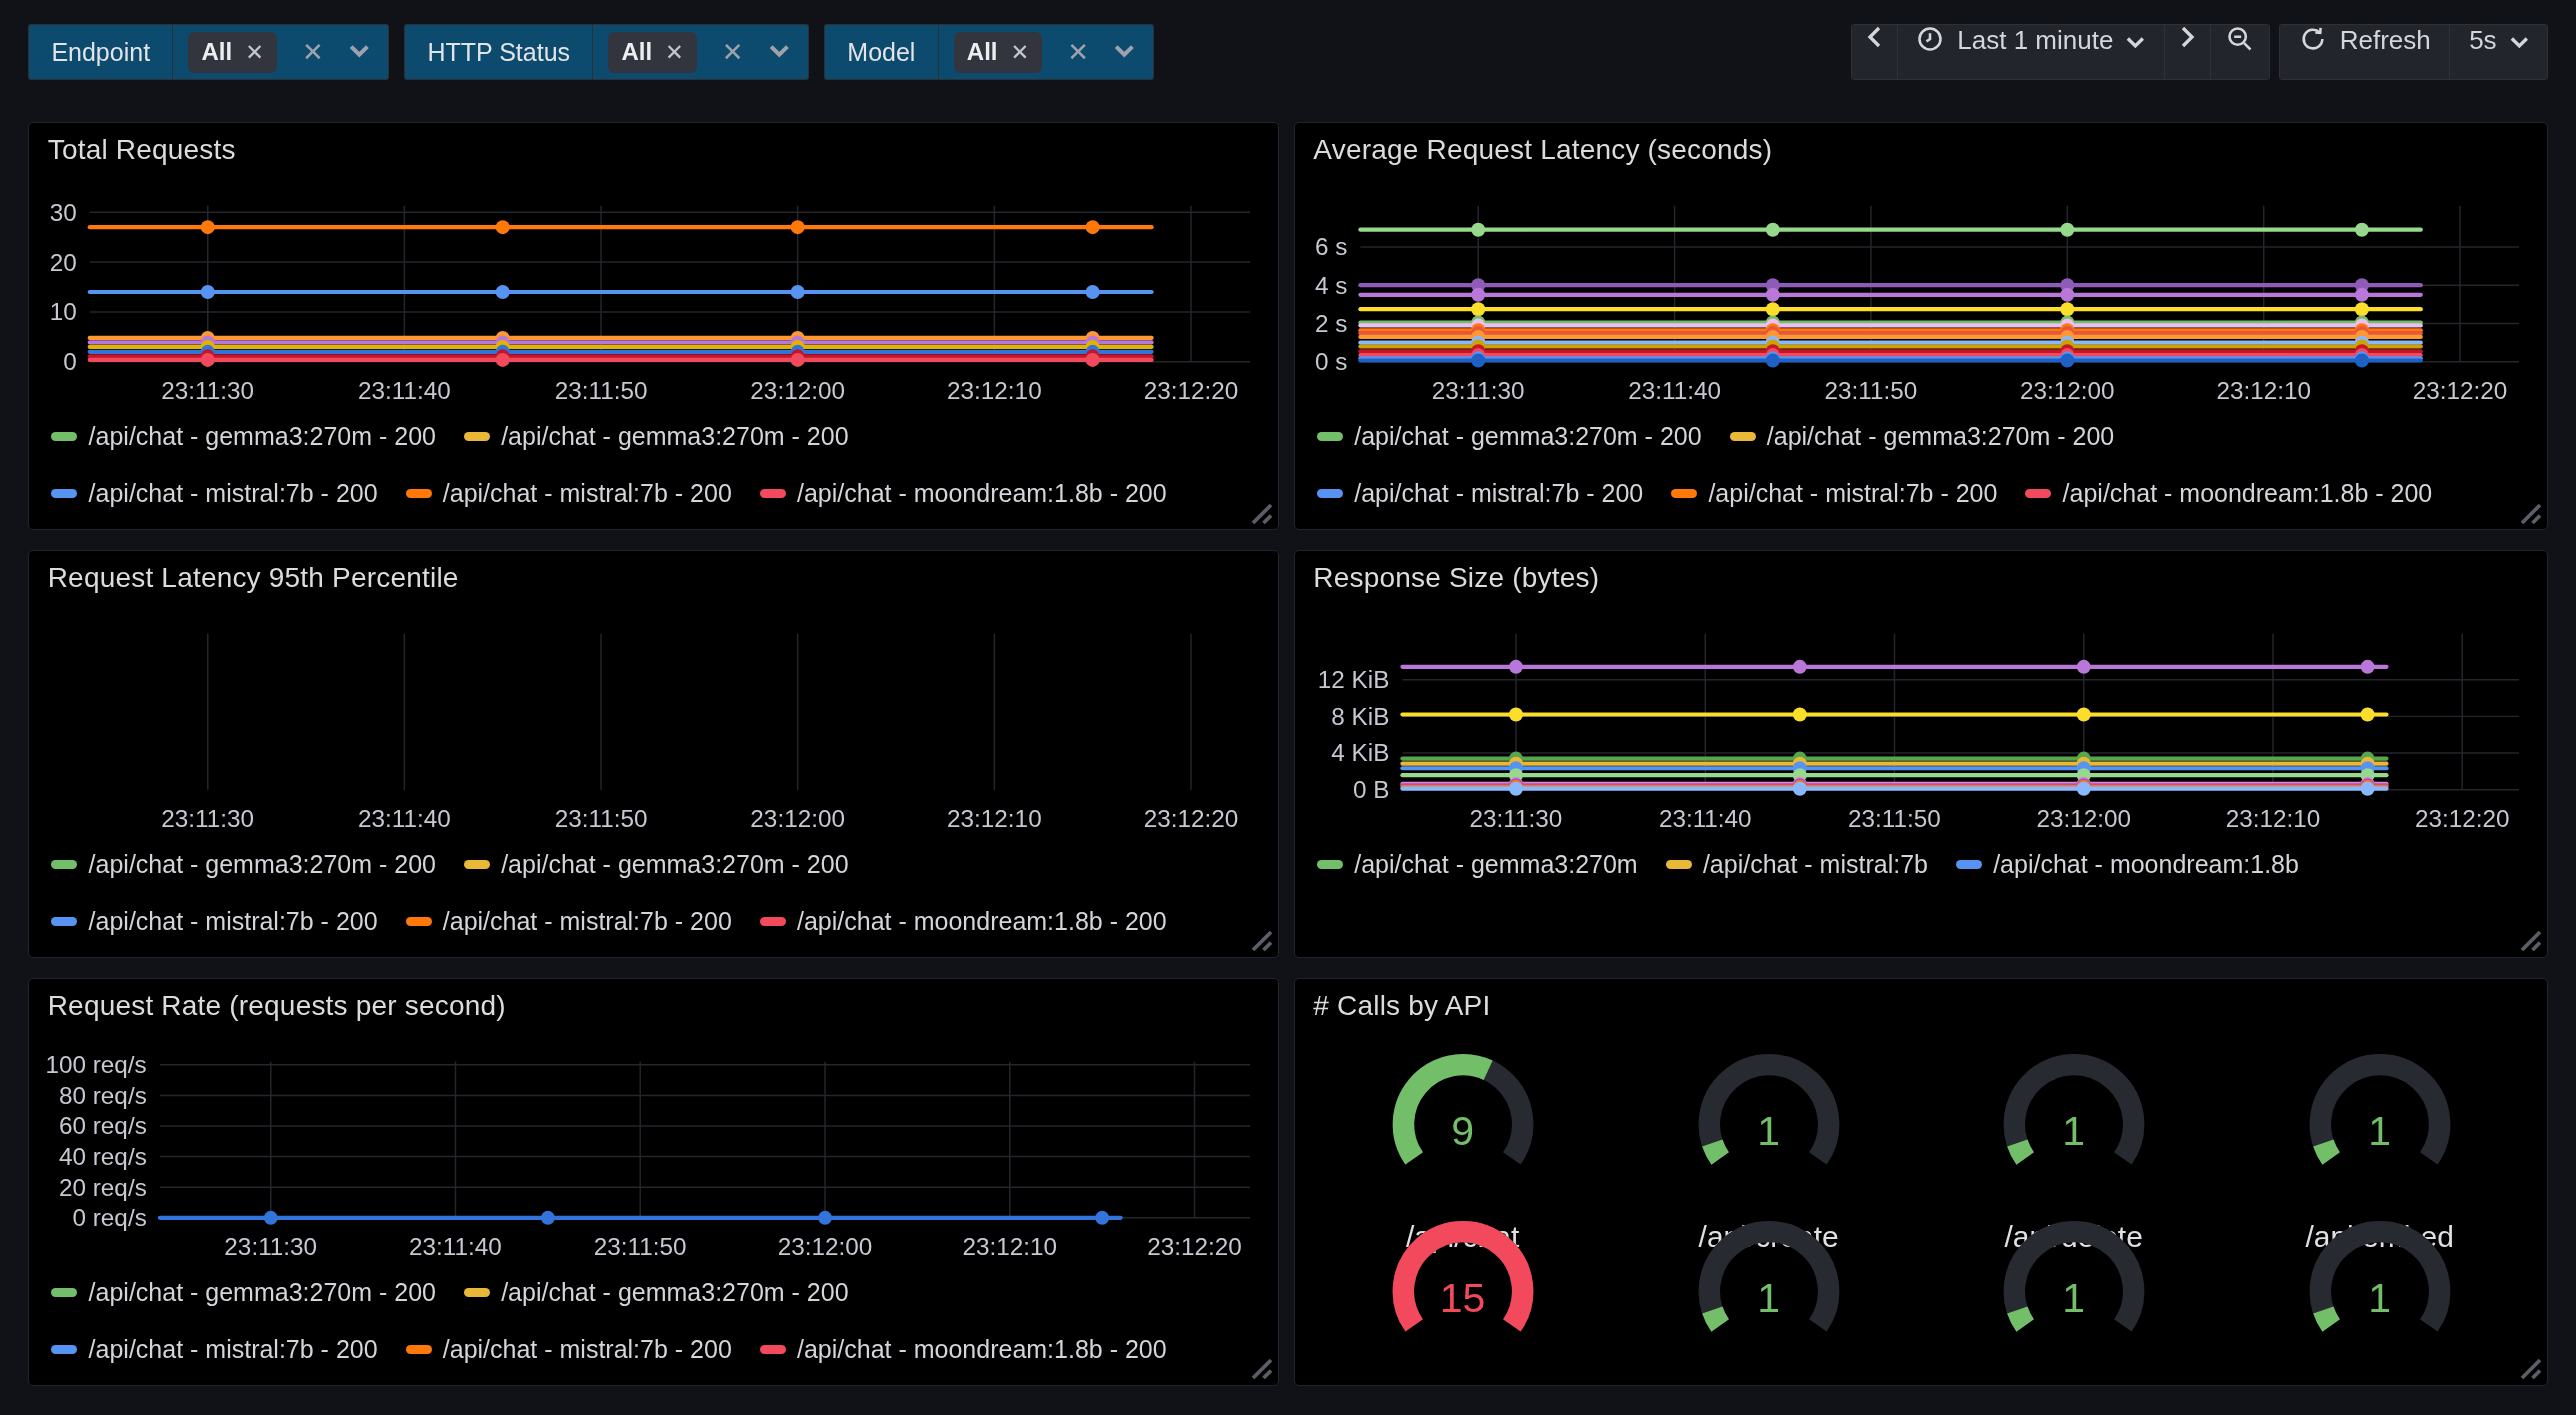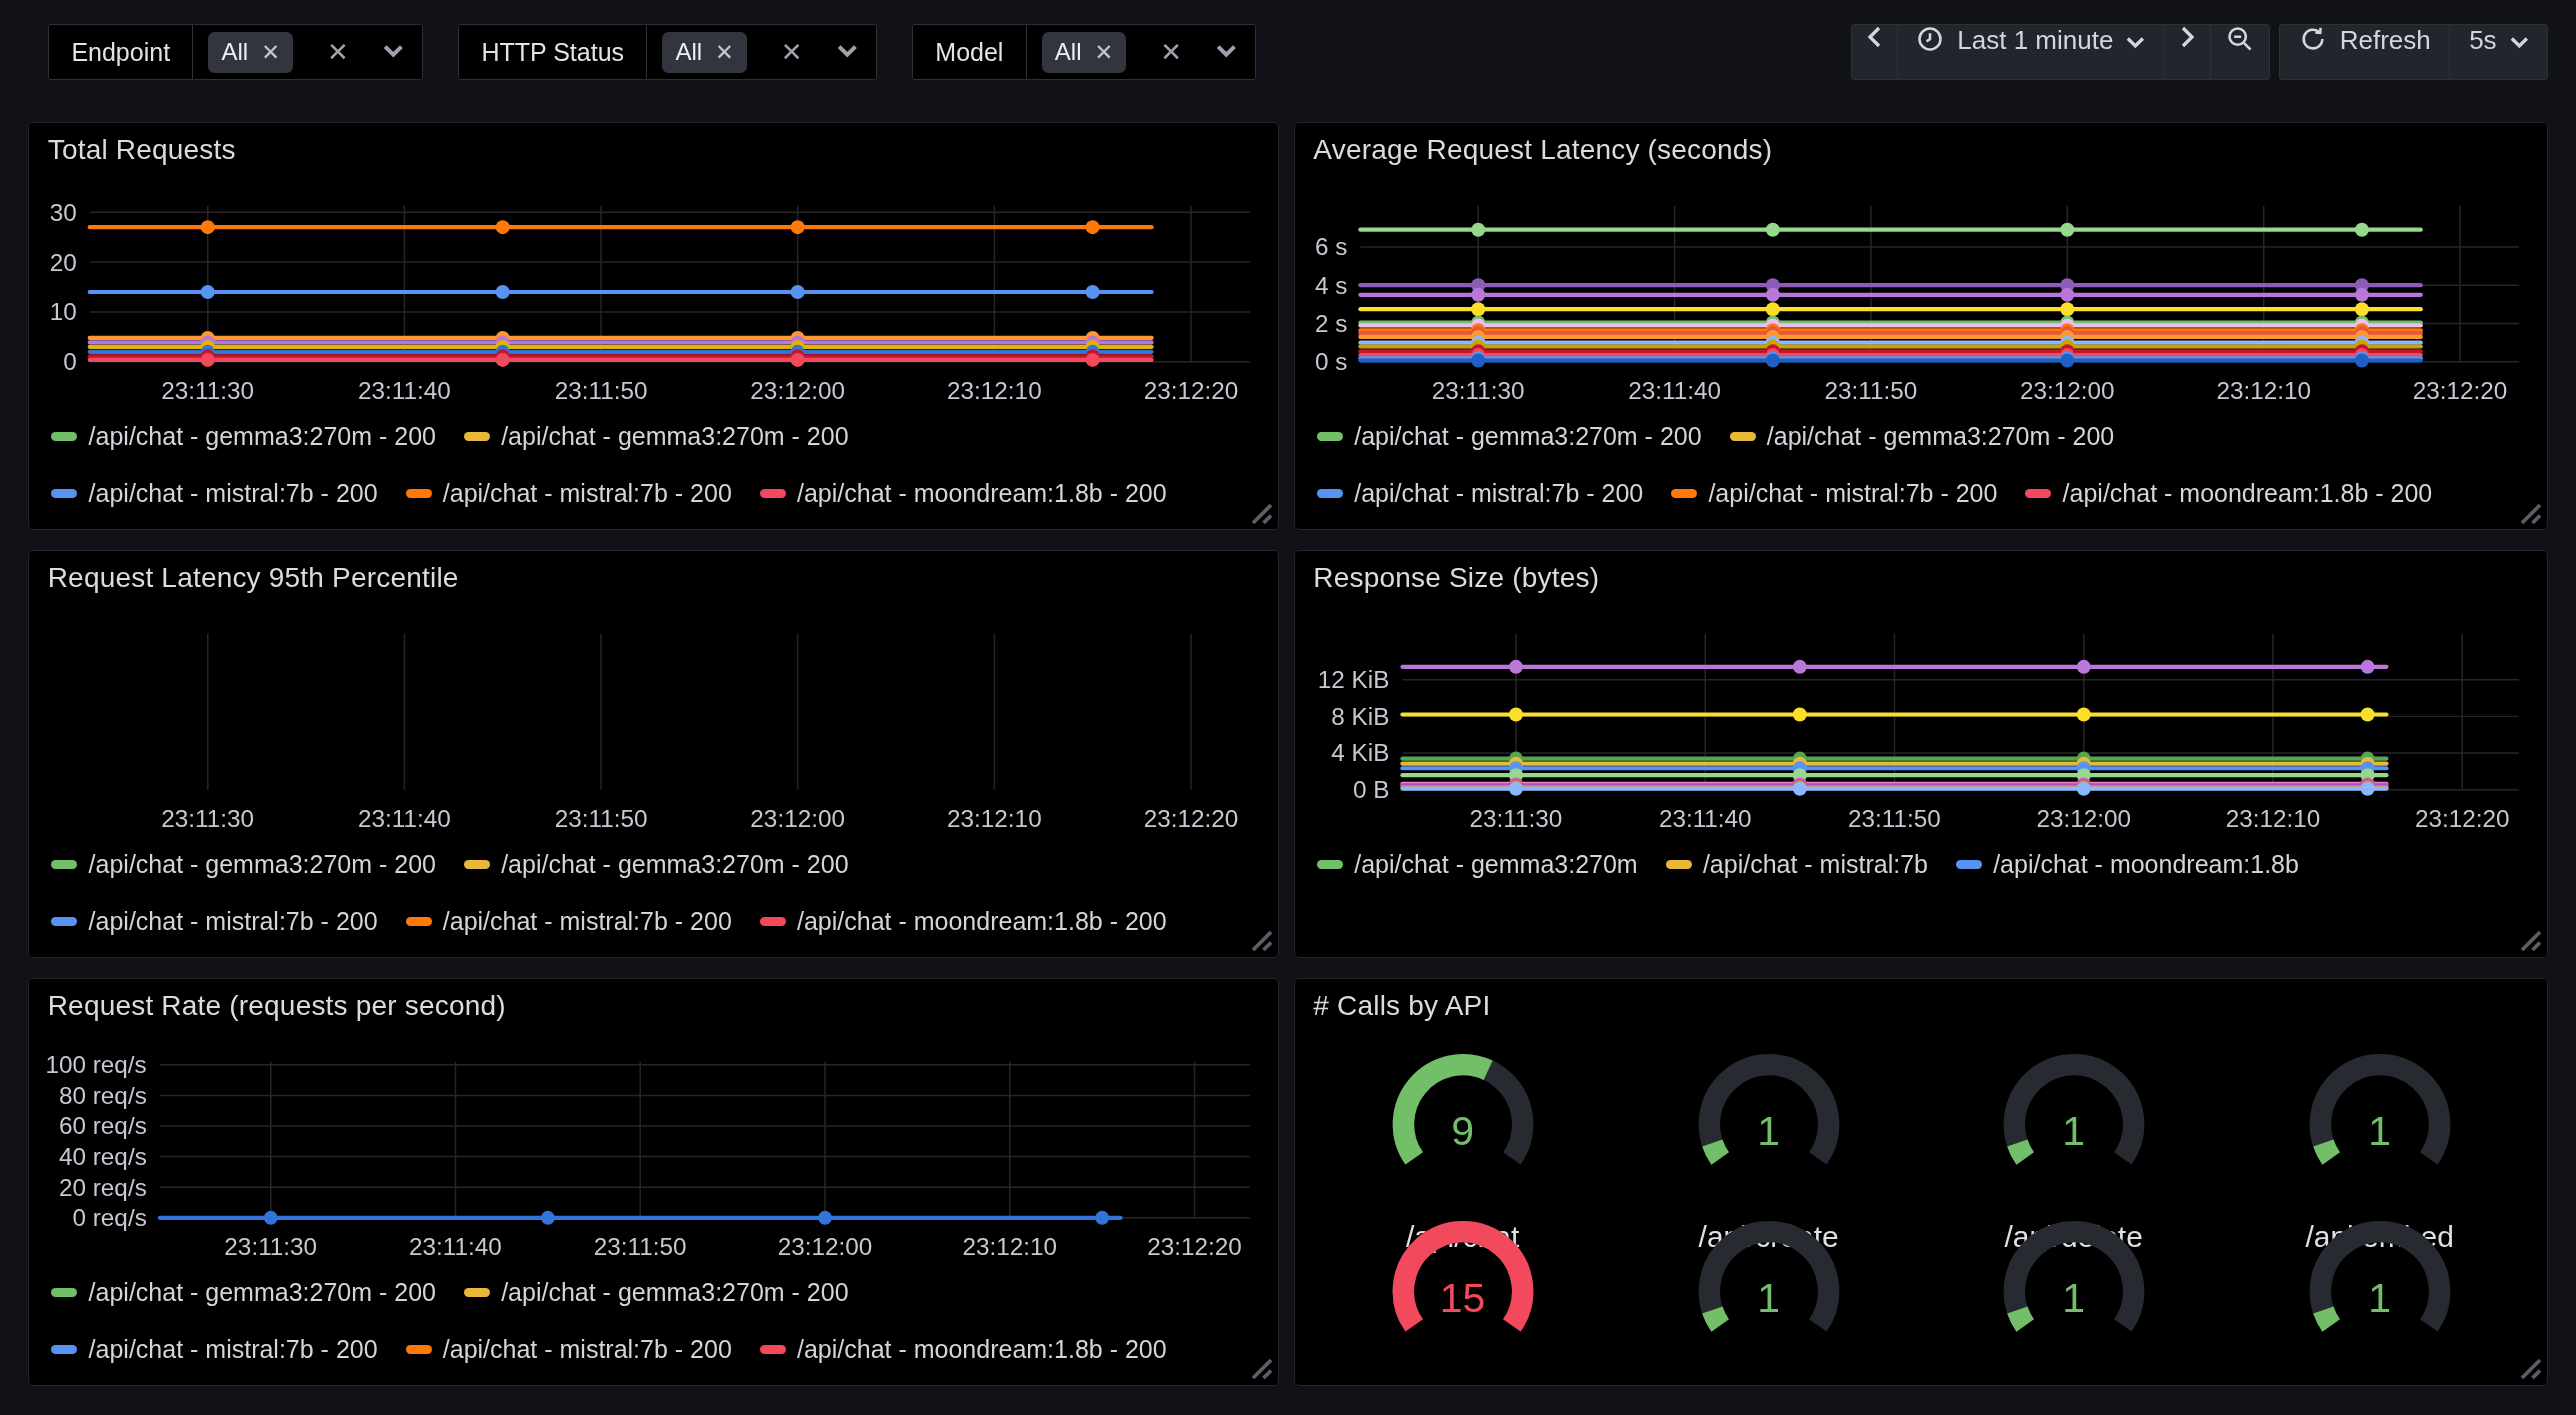--- a/index.html
+++ b/index.html
@@ -12,27 +12,27 @@
     overflow:hidden;
   }
   
   .topbar {
     position:absolute; left:28px; right:28px; top:24px; height:56px;
     display:flex; justify-content:space-between; align-items:center;
   }
   .filters { display:flex; gap:15px; }
   .filter-group {
     display:flex; align-items:stretch; height:56px;
-    border:0.9px solid #2e3038; border-radius:2.8px; background:#000000;margin-left:20px;
+    border:0.9px solid #2e3038; border-radius:2.8px; background:#0c4a6e;
   }
   .filter-label {
     display:flex; align-items:center; padding:0 22.4px;
     font-size:25px; color:#E3E4E8; border-right:0.9px solid #2e3038; white-space:nowrap;
   }
-  .filter-value { display:flex; align-items:center; padding:0 18.7px 0 15px; gap:34px; }
+  .filter-value { display:flex; align-items:center; padding:0 18.7px 0 15px; gap:25px;font-weight:bold; }
   .chip {
     display:flex; align-items:center; gap:13px; background:#32353e;
     border-radius:6.5px; padding:6.5px 13px; font-size:24px; color:#EDEEF0; cursor:pointer;
   }
   .chip .x { color:#C3C4CC; font-size:22.4px; }
   .clear-x { color:#9fa2ac; font-size:26px; cursor:pointer; }
   .caret { display:inline-block; cursor:pointer; }
   .caret svg { width:20.6px; height:13px; stroke:#9fa2ac; stroke-width:2.5; fill:none; }
   
   .controls { display:flex; gap:9.3px; align-items:center; }

